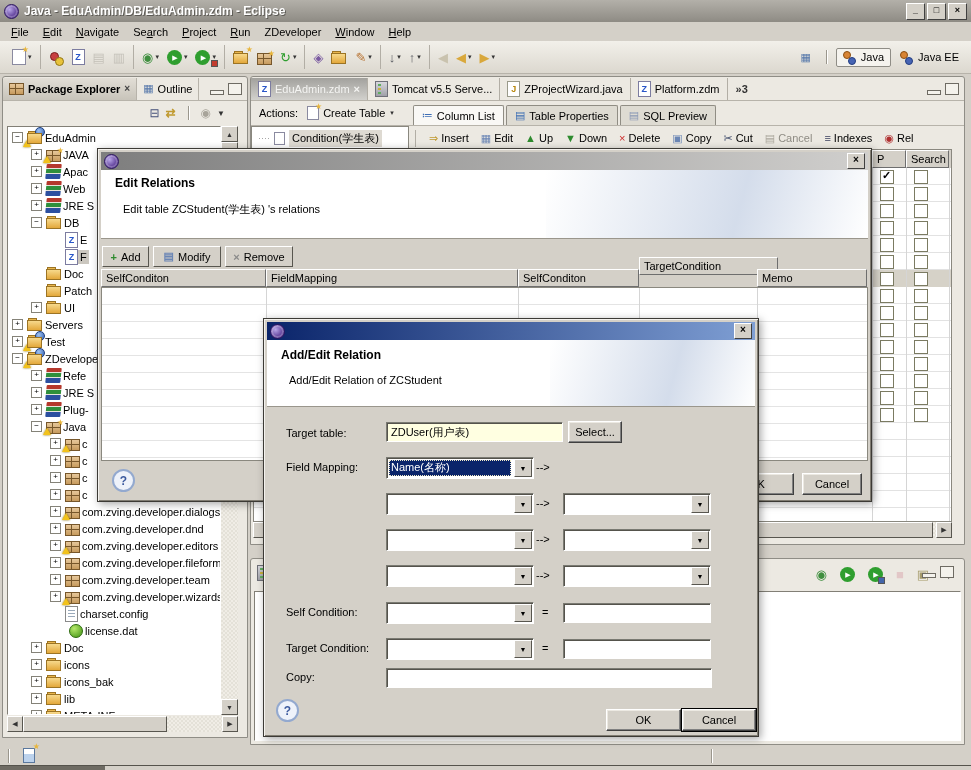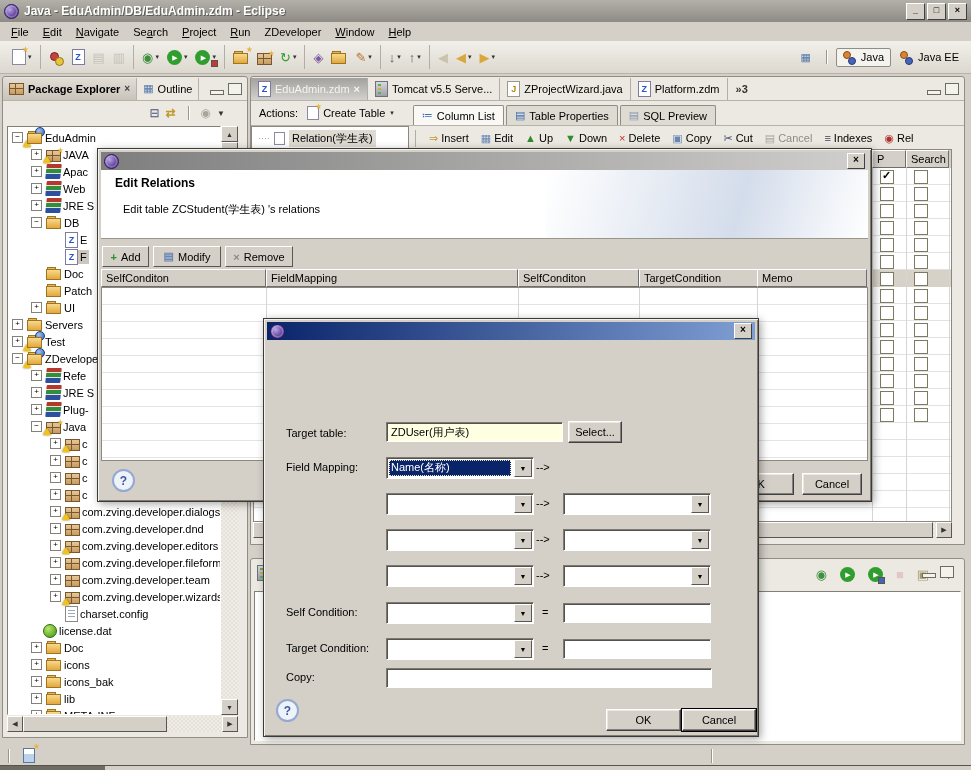--- a/index.html
+++ b/index.html
@@ -494,21 +494,21 @@
           <span class="ti ti-pkg">
             <span class="ov-warn"></span>
           </span>
           <span class="tlabel">com.zving.developer.wizards</span>
         </div>
         <div class="trow" style="padding-left: 42px;">
           <span class="expsp"></span>
           <span class="ti ti-config"></span>
           <span class="tlabel">charset.config</span>
         </div>
-        <div class="trow" style="padding-left: 20px;">
+        <div class="trow" style="padding-left: 46px;">
           <span class="expsp"></span>
           <span class="ti ti-dat"></span>
           <span class="tlabel">license.dat</span>
         </div>
         <div class="trow" style="padding-left: 23px;">
           <span class="exp">+</span>
           <span class="ti ti-folder"></span>
           <span class="tlabel">Doc</span>
         </div>
         <div class="trow" style="padding-left: 23px;">
@@ -592,21 +592,21 @@
           <div class="vt">
             <span class="g" style="color: rgb(138, 152, 181);">▤</span>
             <span>SQL Preview</span>
           </div>
         </span>
     </div>
     <div id="row3">
       <div id="tablelist">
         <span class="dots">····</span>
         <span class="ti ti-doc" style="width:9px;height:11px"></span>
-        <span style="background:#dedad2;padding:1px 3px">Relation(学生表)</span>
+        <span style="background:#dedad2;padding:1px 3px">Condition(学生表)</span>
       </div>
       <div id="rowtb">
           <div class="rtbtn">
             <span class="g" style="color: rgb(192, 154, 48);">⇒</span>
             <span>Insert</span>
           </div>
           <div class="rtbtn">
             <span class="g" style="color: rgb(107, 134, 181);">▦</span>
             <span>Edit</span>
           </div>
@@ -765,28 +765,32 @@
         <span class="g" style="color: rgb(107, 134, 181);">▤</span>
         <span>Modify</span>
       </div>
       <div class="d1btn" style="left: 127px; top: 97px; width: 68px;">
         <span class="g" style="color: rgb(138, 138, 138);">×</span>
         <span>Remove</span>
       </div>
       <div class="gcell" style="left: 3px; top: 120px; width: 165px;">SelfConditon</div>
       <div class="gcell" style="left: 168px; top: 120px; width: 252px;">FieldMapping</div>
       <div class="gcell" style="left: 420px; top: 120px; width: 121px;">SelfConditon</div>
-      <div class="gcell" style="left: 541px; top: 120px; width: 139px;">TargetCondition</div>
+      <div class="gcell" style="left: 541px; top: 108px; width: 139px;">TargetCondition</div>
       <div class="gcell" style="left: 659px; top: 120px; width: 110px;">Memo</div>
     </div>
 
   <div class="dlg" style="left:263px;top:318px;width:494px;height:417px;z-index:20">
     <div class="dtitle d2t">
       <span class="egear"></span>
       <span class="xbtn">×</span>
+    </div>
+    <div class="dhead" style="height:66px">
+      <span class="dh1" style="left:14px;top:8px">Add/Edit Relation</span>
+      <span class="dh2" style="left:22px;top:34px">Add/Edit Relation of ZCStudent</span>
     </div>
 
     <span class="flabel" style="left:22px;top:108px">Target table:</span>
     <span class="tinput" style="left:122px;top:103px;width:177px;height:20px;background:#ffffe1">ZDUser(用户表)</span>
     <span class="btn95" style="left:304px;top:102px;width:54px;height:22px">Select...</span>
 
     <span class="flabel" style="left:22px;top:142px">Field Mapping:</span>
     <div id="maprows"></div>
 
     <span class="flabel" style="left:22px;top:287px">Self Condition:</span>

